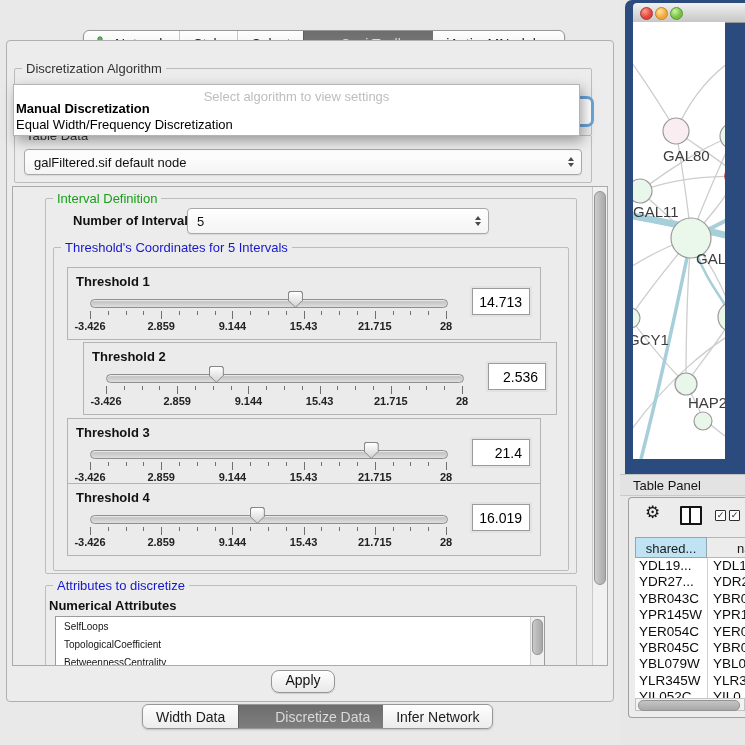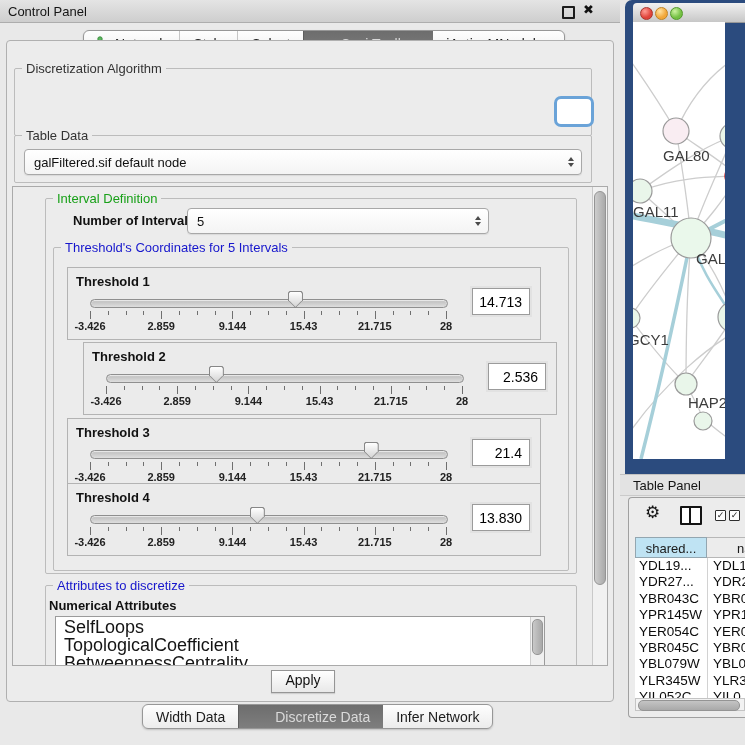--- a/index.html
+++ b/index.html
@@ -65,25 +65,25 @@
   .handle .h-inner{position:absolute;inset:1px;background:linear-gradient(#ffffff,#d3d3d3);clip-path:polygon(10% 0,90% 0,100% 10%,100% 55%,50% 100%,0 55%,0 10%);}
   .tick{position:absolute;width:1px;background:#6f6f6f;top:43px;}
   .tick.major{height:8px;}
   .tick.minor{height:4px;}
   .tick-label{position:absolute;top:52px;transform:translateX(-50%);font-size:11px;font-weight:600;color:#222;white-space:nowrap;}
   .value-box{position:absolute;left:404px;top:20px;width:58px;height:27px;background:#fff;border:1px solid #9b9b9b;box-shadow:0 0 0 2px #e2e2e2;font-size:14px;color:#000;text-align:right;line-height:27px;padding-right:7px;box-sizing:border-box;}
 
   #attr-group{left:32px;top:398px;width:530px;height:120px;}
   #attr-heading{position:absolute;left:36px;top:411px;font-size:13px;font-weight:bold;color:#111;}
   .attr-list{position:absolute;left:42px;top:429px;width:488px;height:80px;background:#fff;border:1px solid #9b9b9b;overflow:hidden;}
-  .attr-item{font-size:18px;color:#141414;padding:0 0 0 8px;height:16px;line-height:16px;margin-top:2px;white-space:nowrap;}
+  .attr-item{font-size:10px;color:#141414;padding:0 0 0 8px;height:16px;line-height:16px;margin-top:2px;white-space:nowrap;}
   .attr-scroll{position:absolute;right:0;top:0;width:13px;height:80px;background:#f0f0f0;border-left:1px solid #cfcfcf;}
   .attr-scroll .thumb{position:absolute;left:1px;top:2px;width:9px;height:34px;background:linear-gradient(90deg,#c9c9c9,#a8a8a8);border:1px solid #969696;border-radius:5px;}
 
-  .apply-btn{position:absolute;left:271px;top:670px;width:62px;height:21px;background:linear-gradient(#ffffff,#e8e8e8);border:1px solid #959595;border-radius:0;font-size:14px;color:#111;text-align:center;line-height:19px;box-shadow:0 1px 1px rgba(0,0,0,.12);}
+  .apply-btn{position:absolute;left:271px;top:670px;width:62px;height:21px;background:linear-gradient(#ffffff,#e8e8e8);border:1px solid #959595;border-radius:8px;font-size:14px;color:#111;text-align:center;line-height:19px;box-shadow:0 1px 1px rgba(0,0,0,.12);}
 
   
   .net-window{position:absolute;left:625px;top:0;width:120px;height:474px;background:#2b4b7e;border-radius:7px 0 0 0;}
   .net-titlebar{position:absolute;left:8px;top:3px;width:112px;height:19px;background:linear-gradient(#f1f1f1,#c7c7c7);border-bottom:1px solid #989898;border-radius:4px 0 0 0;}
   .light{position:absolute;top:4px;width:11px;height:11px;border-radius:50%;}
   .light.red{left:7px;background:radial-gradient(circle at 35% 30%,#ff9d94,#e0433a 60%);border:1px solid #a8352d;}
   .light.yellow{left:22px;background:radial-gradient(circle at 35% 30%,#ffe3a1,#f2a73a 60%);border:1px solid #c08322;}
   .light.green{left:37px;background:radial-gradient(circle at 35% 30%,#cdf3a1,#74c043 60%);border:1px solid #529a2a;}
   .net-canvas{position:absolute;left:8px;top:22px;width:92px;height:437px;background:#fff;overflow:hidden;}
   .net-canvas svg{display:block;}
@@ -114,25 +114,20 @@
 
   .net-tab-icon{width:12px;height:15px;}
 </style>
 </head>
 <body>
 
 <div id="root">
 
   <div class="control-panel">
 
-    <div class="titlebar">
-      <span class="titlebar-text">Control Panel</span>
-      <span class="float-btn"></span>
-      <span class="close-btn">✖</span>
-    </div>
 
     <div class="seg-tabs" id="top-tabs">
         <div class="seg">
           <svg class="net-tab-icon" viewBox="0 0 12 15">
             <path d="M3,3 L9,7 M3,12 L9,7 M3,3 L3,12" stroke="#8a8a8a" stroke-width="1" fill="none"></path>
             <circle cx="3" cy="3" r="2.2" fill="#5cb85f" stroke="#3e8f41"></circle>
             <circle cx="3" cy="12" r="2.2" fill="#5cb85f" stroke="#3e8f41"></circle>
             <circle cx="9" cy="7" r="2.5" fill="#5cb85f" stroke="#3e8f41"></circle>
           </svg>
           <span>Network</span>
@@ -151,20 +146,25 @@
         </div>
       </div>
 
     <div class="main-panel"></div>
 
     <div class="group" id="disc-group">
       <span class="group-title">Discretization Algorithm</span>
     </div>
     <div class="combo-focus-fragment"></div>
 
+    <div class="popup">
+      <div class="popup-hint">Select algorithm to view settings</div>
+      <div class="popup-opt bold" style="top:16px;">Manual Discretization</div>
+      <div class="popup-opt" style="top:32px;">Equal Width/Frequency Discretization</div>
+    </div>
 
     <div class="group" id="table-data-group">
       <span class="group-title">Table Data</span>
     </div>
     <div class="combo" id="table-data-combo">
       <span class="combo-text">galFiltered.sif default node</span>
       <span class="stepper">
           <i class="up"></i>
           <i class="down"></i>
         </span>
@@ -325,21 +325,21 @@
             <div class="tick-label" style="left: 22px;">-3.426</div>
             <div class="tick-label" style="left: 93.2px;">2.859</div>
             <div class="tick-label" style="left: 164.4px;">9.144</div>
             <div class="tick-label" style="left: 235.6px;">15.43</div>
             <div class="tick-label" style="left: 306.8px;">21.715</div>
             <div class="tick-label" style="left: 378px;">28</div>
             <div class="handle" style="left: 181.818px;">
               <div class="h-outer"></div>
               <div class="h-inner"></div>
             </div>
-            <div class="value-box">13.830</div>
+            <div class="value-box">16.019</div>
           </div>
         </div>
 
       <div class="group" id="attr-group">
         <span class="group-title gt-blue">Attributes to discretize</span>
       </div>
       <span id="attr-heading">Numerical Attributes</span>
       <div class="attr-list">
         <div id="attr-items">
             <div class="attr-item">SelfLoops</div>

